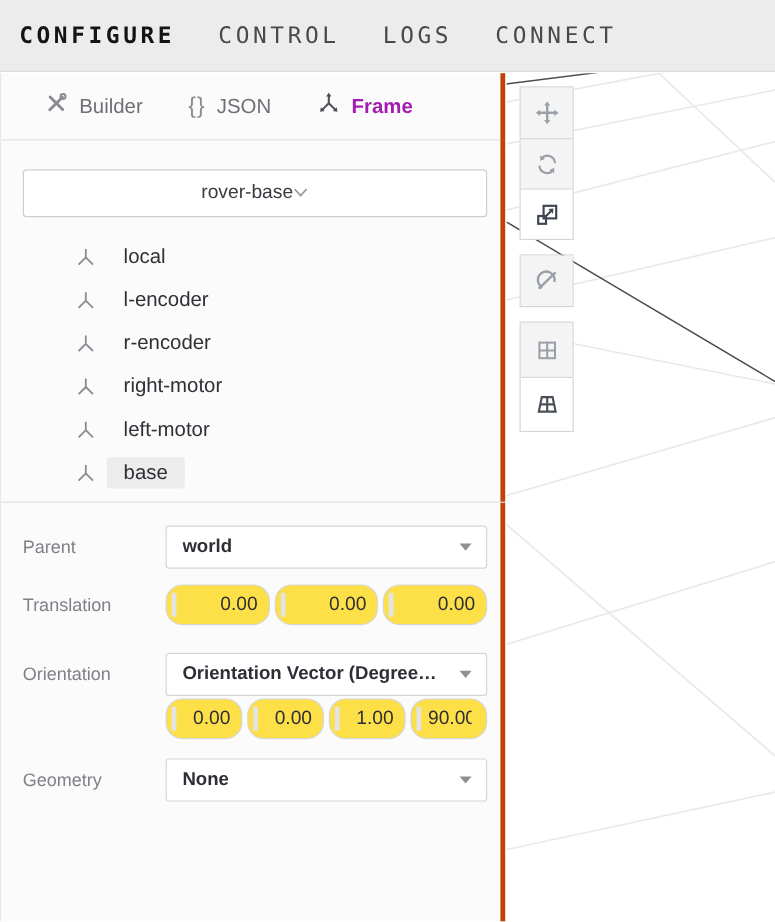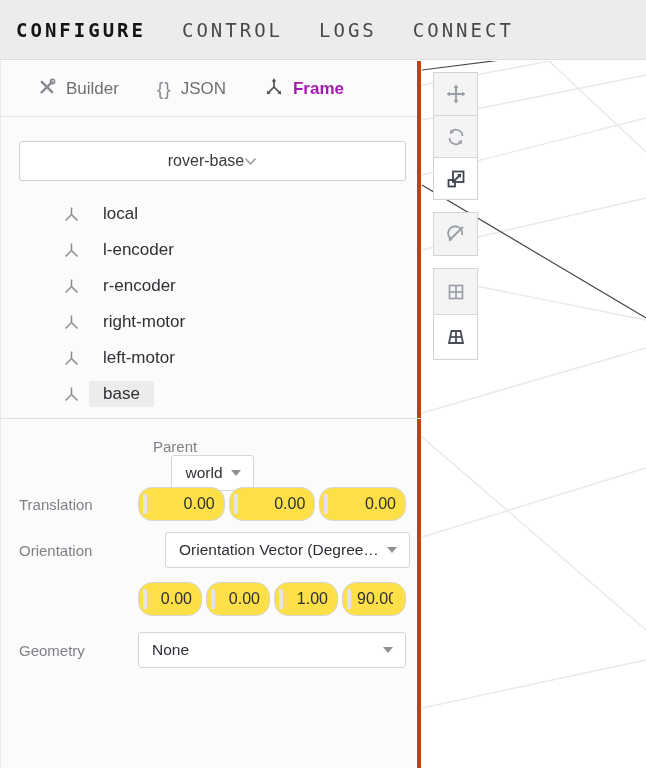--- a/index.html
+++ b/index.html
@@ -42,21 +42,21 @@
   .divider { position:absolute; left:0; top:357px; width:420px; height:1px; background:#e0e0e0; }
 
   
   .form-row { position:absolute; left:18px; width:387px; display:flex; align-items:center; }
   .form-label { width:119px; flex:none; font-size:15px; color:#808089; font-weight:500; }
   .field-area { flex:1; display:flex; gap:4px; }
 
   .sel { height:36px; flex:1; background:#fff; border:1px solid #d6d6d9; border-radius:3px;
     display:flex; align-items:center; justify-content:space-between;
     padding:0 12px 0 13px; cursor:pointer; min-width:0; }
-  .sel .value { font-size:15.5px; color:#2e2e36; font-weight:400; white-space:nowrap;
+  .sel .value { font-size:15.5px; color:#2e2e36; font-weight:700; white-space:nowrap;
     overflow:hidden; text-overflow:ellipsis; }
   .caret { width:0; height:0; border-left:5px solid transparent; border-right:5px solid transparent;
     border-top:6px solid #8f8f95; flex:none; margin-left:8px; }
 
   .num-wrap { position:relative; flex:1; min-width:0; }
   .num-wrap::before { content:""; position:absolute; left:5px; top:7px; bottom:7px; width:4px;
     background:#e3e3e6; border-radius:1px; pointer-events:none; }
   .num { width:100%; height:34px; background:#fde047; border:1px solid #d6d6d9; border-radius:14px;
     font-family:"Liberation Sans", sans-serif; font-size:16px; color:#2e2e36;
     text-align:right; padding:0 9px 0 13px; outline:none; }
@@ -174,40 +174,40 @@
             <line x1="9.5" y1="2.5" x2="9.5" y2="9.5" stroke="#8a8a92" stroke-width="1.5"></line>
             <line x1="9.5" y1="9.5" x2="3.5" y2="15.5" stroke="#8a8a92" stroke-width="1.5"></line>
             <line x1="9.5" y1="9.5" x2="15.5" y2="15.5" stroke="#8a8a92" stroke-width="1.5"></line>
           </svg>
         <span class="t-label">base</span>
       </li>
     </ul>
 
     <div class="divider"></div>
 
-    <div class="form-row" style="top:377px; height:36px;flex-direction:column;">
+    <div class="form-row" style="top:377px; height:36px;">
       <span class="form-label">Parent</span>
       <div class="field-area">
         <div class="sel">
           <span class="value">world</span>
           <span class="caret"></span>
         </div>
       </div>
     </div>
 
     <div class="form-row" style="top:426px; height:34px;">
       <span class="form-label">Translation</span>
       <div class="field-area">
         <span class="num-wrap"><input class="num" value="0.00" style=""></span>
         <span class="num-wrap"><input class="num" value="0.00" style=""></span>
         <span class="num-wrap"><input class="num" value="0.00" style=""></span>
       </div>
     </div>
 
-    <div class="form-row" style="top:472px; height:34px;gap:27px;">
+    <div class="form-row" style="top:484px; height:34px;">
       <span class="form-label">Orientation</span>
       <div class="field-area">
         <div class="sel">
           <span class="value">Orientation Vector (Degree…</span>
           <span class="caret"></span>
         </div>
       </div>
     </div>
 
     <div class="form-row" style="top:521px; height:34px;">

